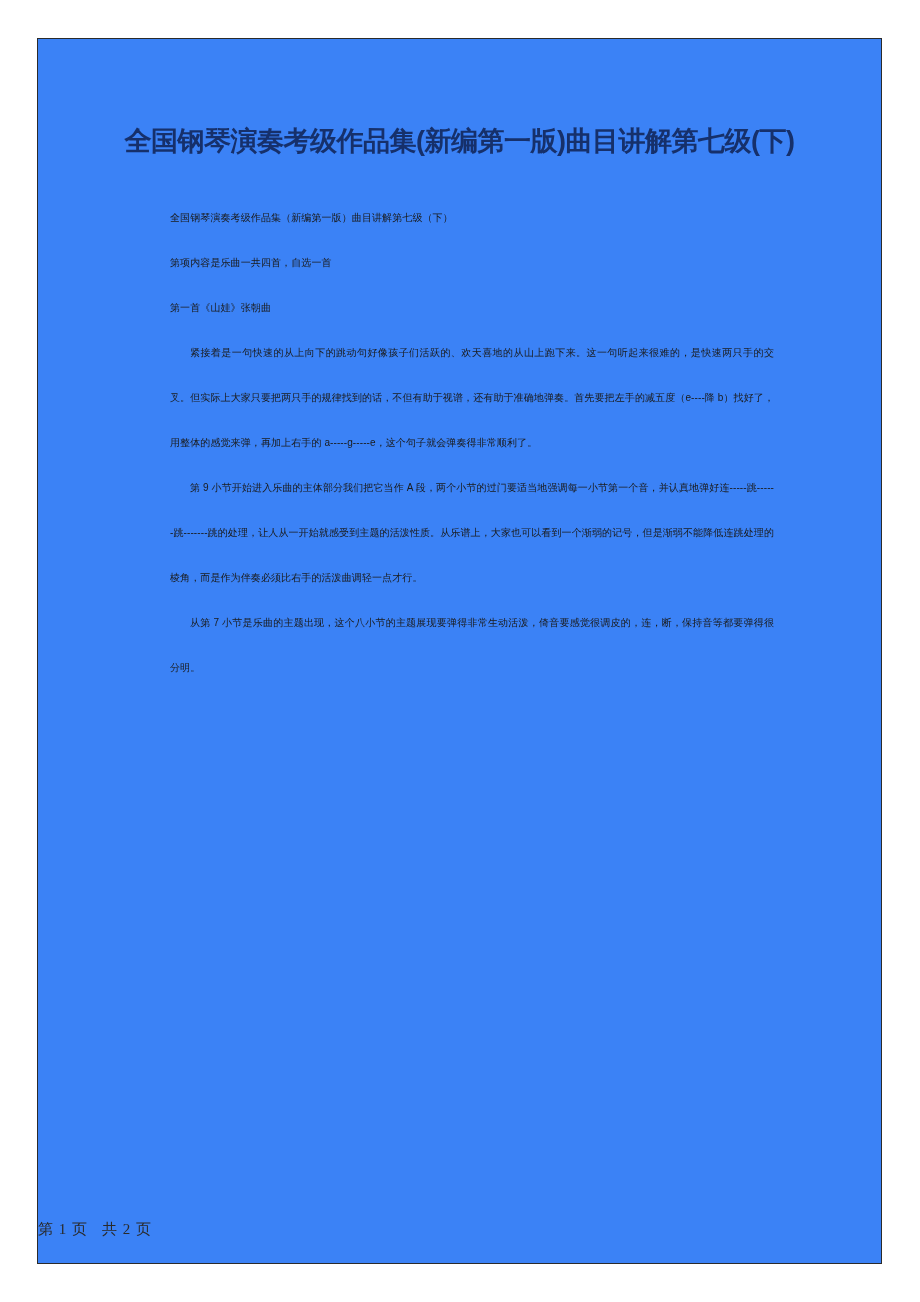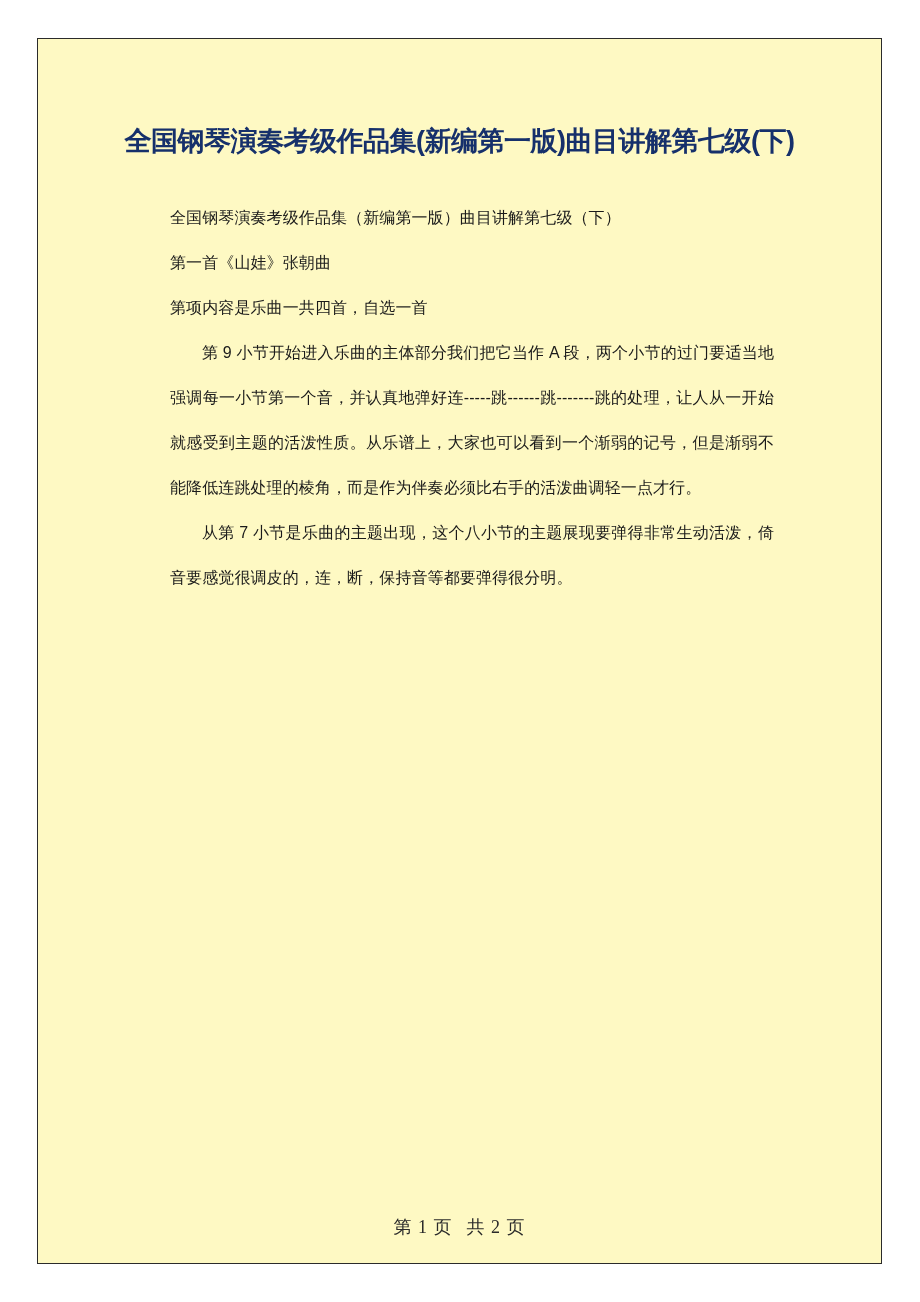--- a/index.html
+++ b/index.html
@@ -15,21 +15,21 @@
   }
 
   .page-frame {
     position: absolute;
     left: 37px;
     top: 38px;
     width: 845px;
     height: 1226px;
     border: 1px solid #2b2b2b;
     box-sizing: border-box;
-    background: #fef9c3;
+    background: #3b82f6;
   }
 
   .doc-title {
     position: absolute;
     left: 0;
     right: 0;
     top: 84px;
     text-align: center;
     font-family: "Liberation Sans", "DejaVu Sans", sans-serif;
     font-size: 27px;
@@ -40,21 +40,21 @@
   }
 
   .doc-body {
     position: absolute;
     left: 132px;
     top: 156px;
     width: 612px;
   }
 
   .para {
-    font-size: 16px;
+    font-size: 10px;
     color: #1a1a1a;
     line-height: 45px;
     margin: 0 8px 0 0;
     text-align: justify;
     text-justify: inter-ideograph;
     letter-spacing: 0.1px;
     word-break: break-all;
   }
 
   .para.lead {
@@ -63,45 +63,45 @@
 
   .para.indent {
     text-indent: 2em;
   }
 
   .footer {
     position: absolute;
     left: 0;
     right: 0;
     bottom: 24px;
-    text-align: center;
     font-family: "Liberation Serif", "DejaVu Serif", serif;
-    font-size: 18px;
+    font-size: 15px;
     color: #2a2a2a;
     letter-spacing: 1px;
   }
   .footer .sep { display: inline-block; width: 14px; }
 </style>
 </head>
 <body>
 
 <div class="page-frame">
 
   <div class="doc-title">全国钢琴演奏考级作品集(新编第一版)曲目讲解第七级(下)</div>
 
   <div class="doc-body">
 
     <p class="para lead">全国钢琴演奏考级作品集（新编第一版）曲目讲解第七级（下）</p>
 
+    <p class="para lead">第项内容是乐曲一共四首，自选一首</p>
+
     <p class="para lead">第一首《山娃》张朝曲</p>
-
-    <p class="para lead">第项内容是乐曲一共四首，自选一首</p>
 
 
 
+    <p class="para indent">紧接着是一句快速的从上向下的跳动句好像孩子们活跃的、欢天喜地的从山上跑下来。这一句听起来很难的，是快速两只手的交叉。但实际上大家只要把两只手的规律找到的话，不但有助于视谱，还有助于准确地弹奏。首先要把左手的减五度（e----降 b）找好了，用整体的感觉来弹，再加上右手的 a-----g-----e，这个句子就会弹奏得非常顺利了。</p>
 
     <p class="para indent">第 9 小节开始进入乐曲的主体部分我们把它当作 A 段，两个小节的过门要适当地强调每一小节第一个音，并认真地弹好连-----跳------跳-------跳的处理，让人从一开始就感受到主题的活泼性质。从乐谱上，大家也可以看到一个渐弱的记号，但是渐弱不能降低连跳处理的棱角，而是作为伴奏必须比右手的活泼曲调轻一点才行。</p>
 
     <p class="para indent">从第 7 小节是乐曲的主题出现，这个八小节的主题展现要弹得非常生动活泼，倚音要感觉很调皮的，连，断，保持音等都要弹得很分明。</p>
 
 
   </div>
 
   <div class="footer">
     <span>第 1 页</span><span class="sep"></span><span>共 2 页</span>

